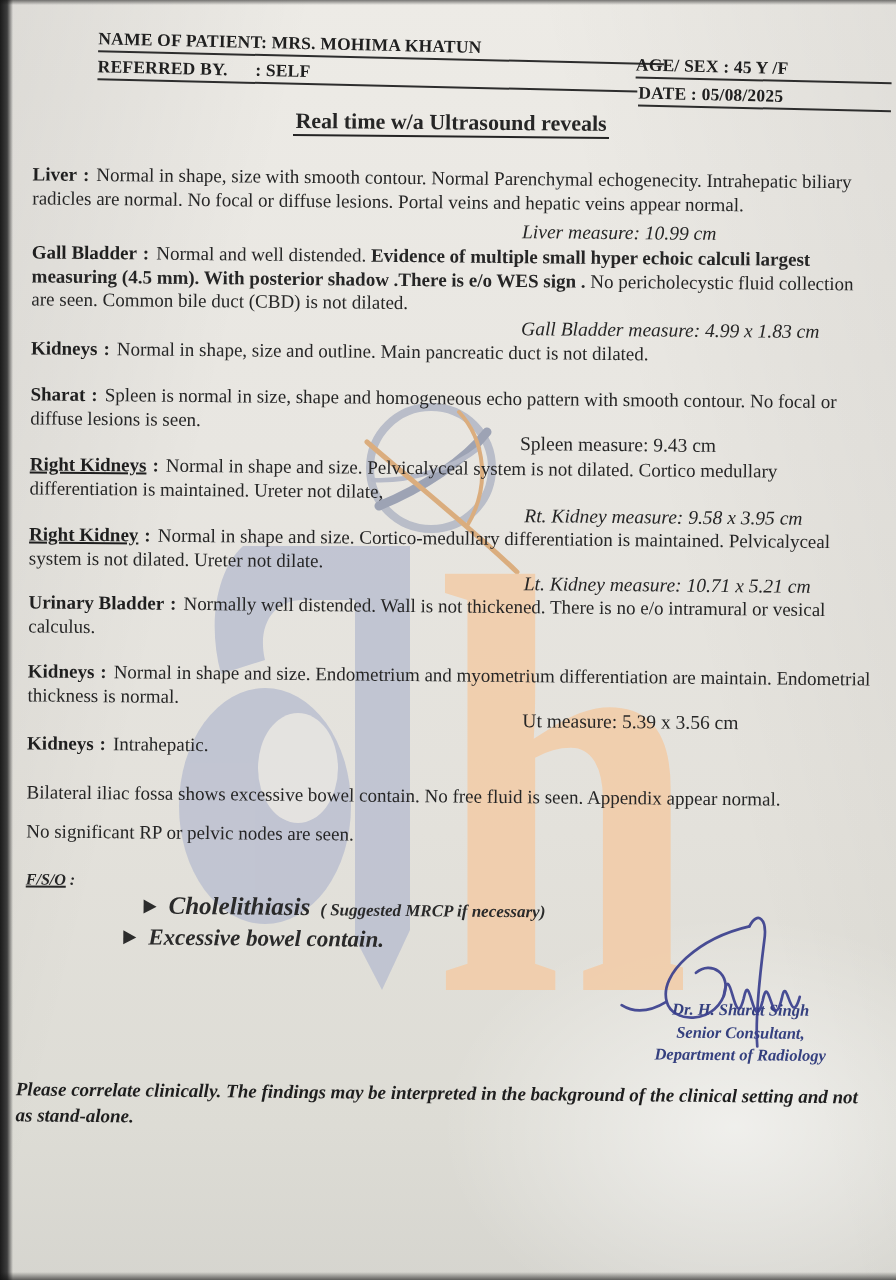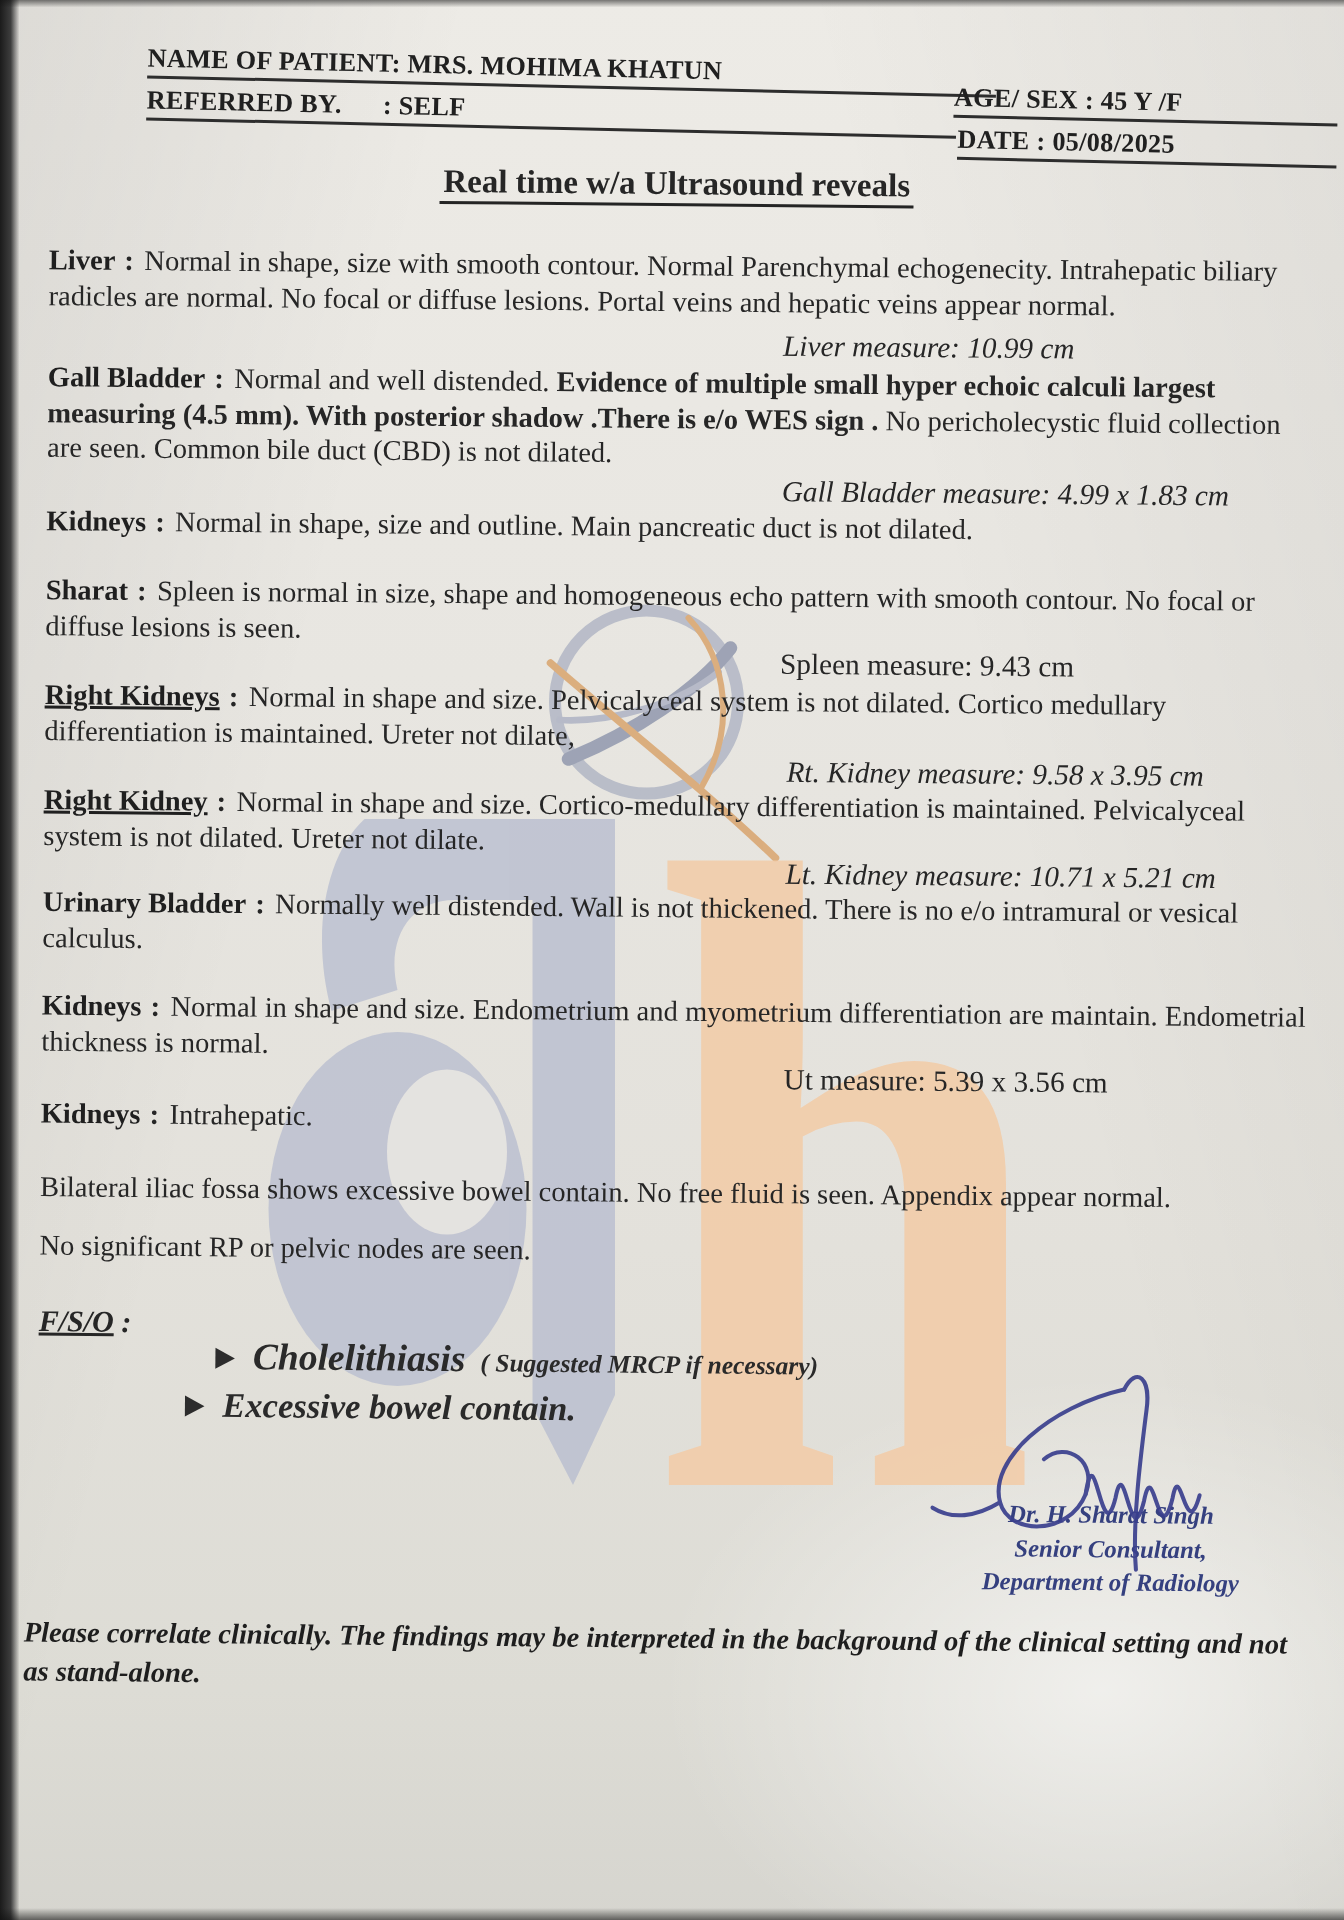--- a/index.html
+++ b/index.html
@@ -39,21 +39,21 @@
   
   .para{position:absolute;left:30px;width:846px;font-size:19px;line-height:23.5px;}
   .lbl{font-weight:bold;color:#1f1f1f;}
   .lbl.ul{text-decoration:underline;text-decoration-thickness:2px;}
   .sep{font-weight:bold;margin:0 7px 0 6px;}
   .bseg{font-weight:bold;}
   .measure{position:absolute;left:520px;font-size:19.5px;font-style:italic;white-space:nowrap;}
   .measure.upright{font-style:normal;}
 
   
-  .fso{position:absolute;left:30px;font-size:20px;font-weight:bold;font-style:italic;}
+  .fso{position:absolute;left:30px;font-size:16px;font-weight:bold;font-style:italic;}
   .fso .fso-lbl{text-decoration:underline;text-decoration-thickness:2.2px;}
   .imp-item{position:absolute;font-weight:bold;font-style:italic;color:#2a2a2a;white-space:nowrap;}
   .tri{display:inline-block;width:0;height:0;border-left:13px solid #2c2c2c;border-top:7px solid transparent;border-bottom:7px solid transparent;margin-right:12px;}
   .i1{left:148px;top:894px;font-size:25px;}
   .i1 .imp-note{font-size:17px;margin-left:10px;}
   .i2{left:128px;top:927px;font-size:23px;}
 
   
   .sig{position:absolute;left:612px;top:893px;z-index:4;}
   .doc{position:absolute;left:600px;top:996px;width:292px;text-align:center;z-index:3;

